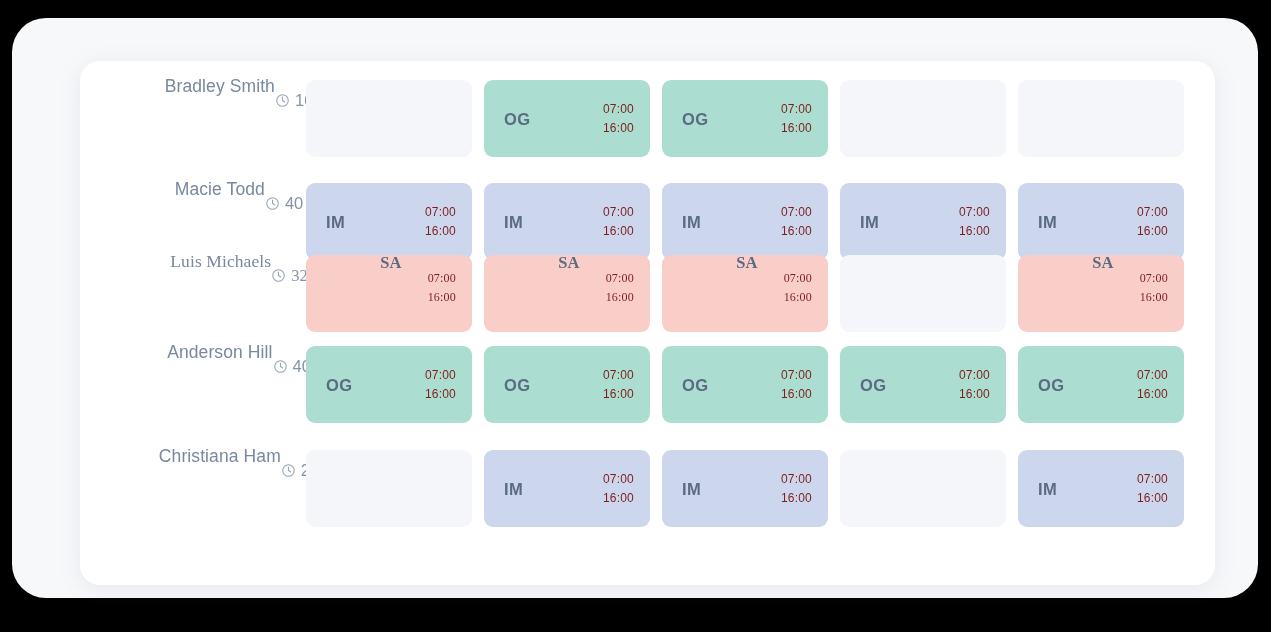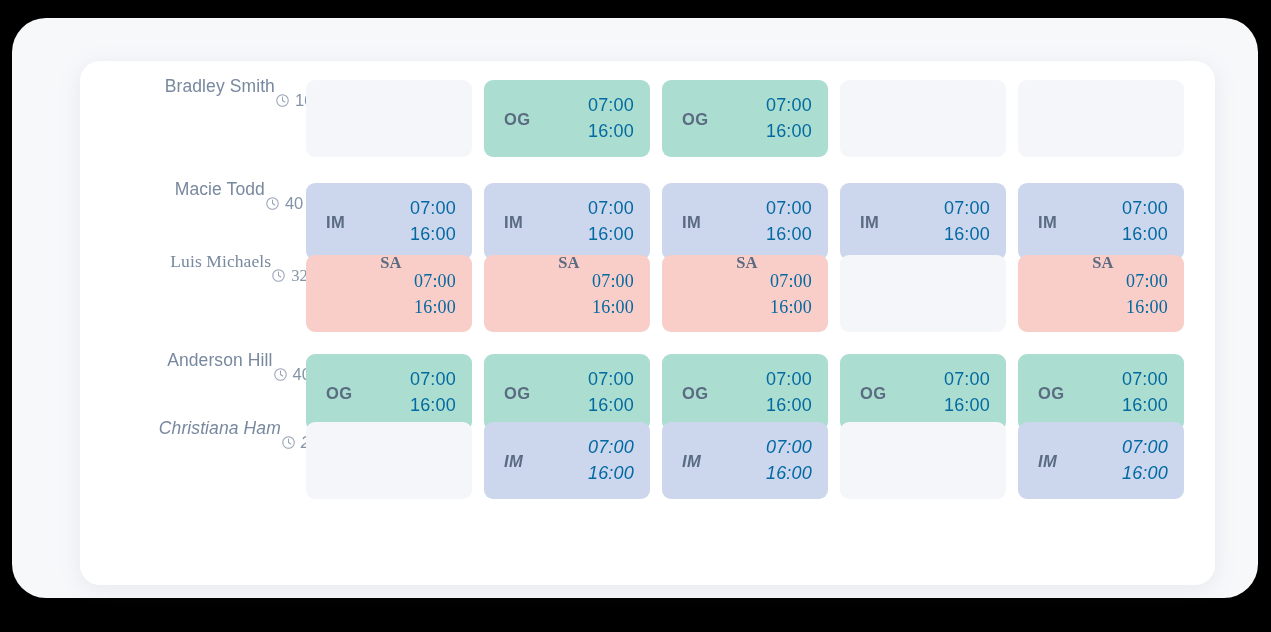--- a/index.html
+++ b/index.html
@@ -133,22 +133,22 @@
 
   .shift-times {
     margin-left: auto;
     display: flex;
     flex-direction: column;
     align-items: flex-end;
     gap: 6px;
   }
 
   .shift-time {
-    font-size: 18px;
-    color: #0369a1;
+    font-size: 12px;
+    color: #7f1d1d;
     line-height: 1.1;
     letter-spacing: 0.2px;
   }
 
   .hidden-slot { visibility: hidden; }
 </style>
 </head>
 <body>
 
 <div id="outer-frame">
@@ -300,21 +300,21 @@
             </div>
             <div class="shift-cell w-narrow code-SA">
               <span class="shift-code">SA</span>
               <span class="shift-times">
                 <span class="shift-time">07:00</span>
                 <span class="shift-time">16:00</span>
               </span>
             </div>
           </div>
         </div>
-        <div class="schedule-row" style="top: 288px; text-decoration: underline;">
+        <div class="schedule-row" style="top: 280px; text-decoration: underline;">
           <div class="employee-cell">
             <div class="employee-name">Anderson Hill</div>
             <div class="employee-hours">
               <span class="clock-icon">
                 <svg viewBox="0 0 24 24" width="15" height="15" fill="none" stroke="#97a4b6" stroke-width="1.7" stroke-linecap="round" stroke-linejoin="round">
                   <circle cx="12" cy="12" r="9.2"></circle>
                   <path d="M12 6.6 V12 L15.6 14.4"></path>
                 </svg>
               </span>
               <span>40</span>
@@ -351,21 +351,21 @@
             </div>
             <div class="shift-cell w-narrow code-OG">
               <span class="shift-code">OG</span>
               <span class="shift-times">
                 <span class="shift-time">07:00</span>
                 <span class="shift-time">16:00</span>
               </span>
             </div>
           </div>
         </div>
-        <div class="schedule-row" style="top: 356px; font-style: italic;">
+        <div class="schedule-row" style="top: 384px;">
           <div class="employee-cell">
             <div class="employee-name">Christiana Ham</div>
             <div class="employee-hours">
               <span class="clock-icon">
                 <svg viewBox="0 0 24 24" width="15" height="15" fill="none" stroke="#97a4b6" stroke-width="1.7" stroke-linecap="round" stroke-linejoin="round">
                   <circle cx="12" cy="12" r="9.2"></circle>
                   <path d="M12 6.6 V12 L15.6 14.4"></path>
                 </svg>
               </span>
               <span>24</span>

